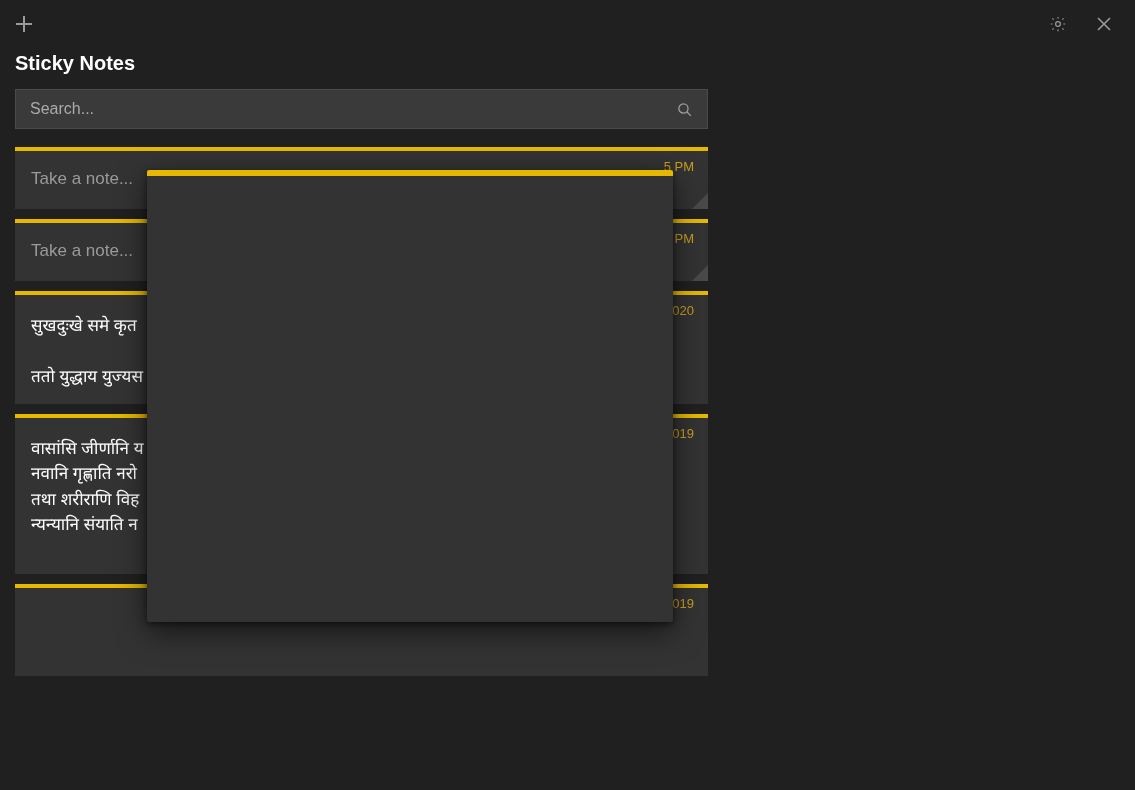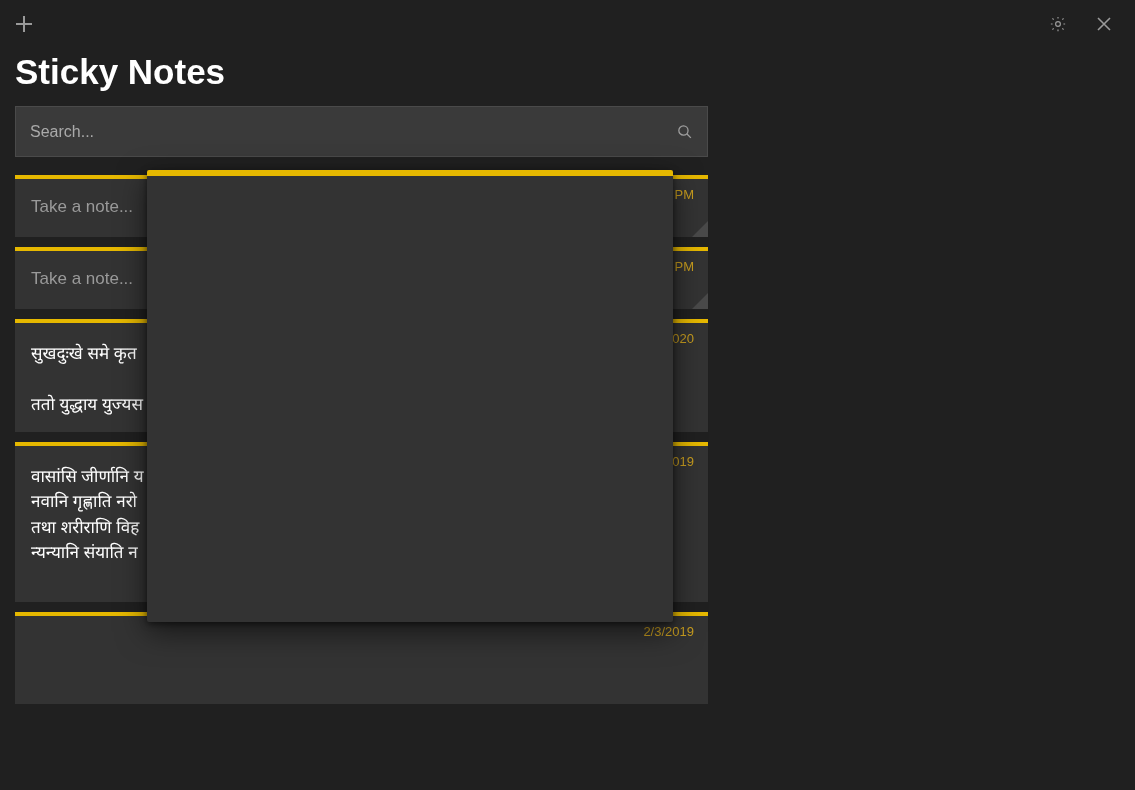--- a/index.html
+++ b/index.html
@@ -38,31 +38,31 @@
     display: flex;
     align-items: center;
     justify-content: center;
     color: #9a9a9a;
   }
   .content {
     padding: 0 15px;
     width: 723px;
   }
   .app-title {
-    font-size: 35px;
+    font-size: 20px;
     font-weight: 700;
     color: #ffffff;
     margin: 4px 0 14px 0;
   }
   .searchbar {
     display: flex;
     align-items: center;
     background: #3a3a3a;
     border: 1px solid #4a4a4a;
-    height: 51px;
+    height: 40px;
     padding: 0 14px;
   }
   .searchbar input {
     flex: 1;
     background: transparent;
     border: none;
     outline: none;
     color: #cfcfcf;
     font-size: 16px;
   }

